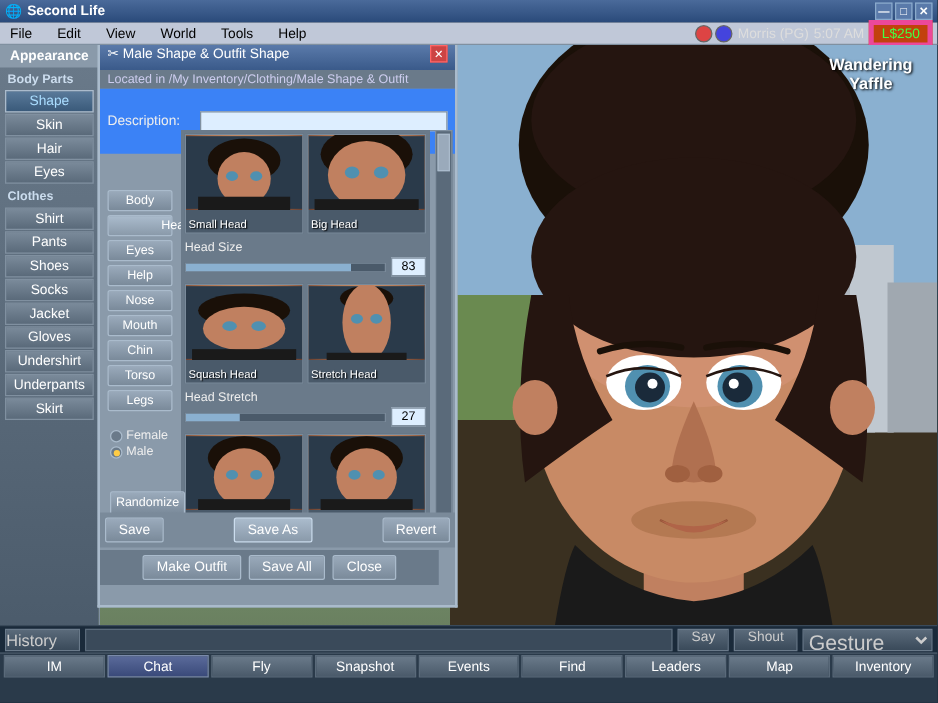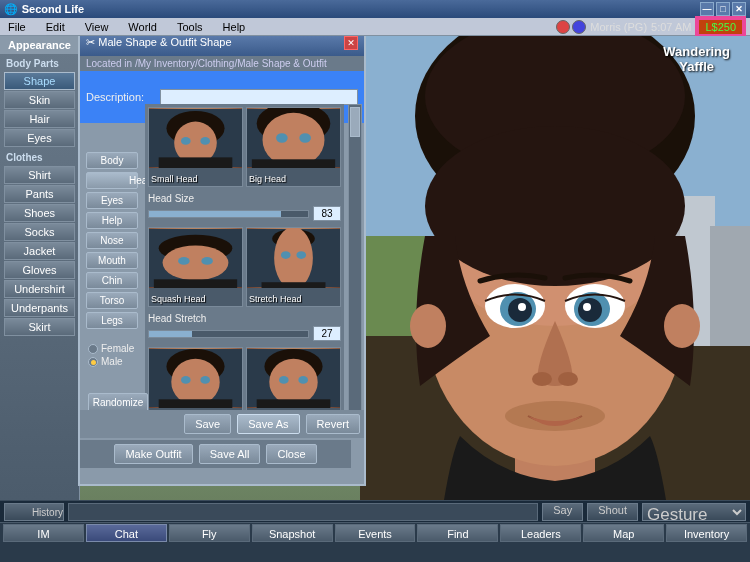--- a/index.html
+++ b/index.html
@@ -370,21 +370,21 @@
       cursor: pointer;
       border-radius: 2px;
     }
 
     
     #dialog-bottom-btns {
       position: absolute;
       bottom: 46px;
       left: 0; right: 0;
       display: flex;
-      justify-content: flex-end;
+      justify-content: space-between;
       gap: 6px;
       padding: 4px;
       background: #7a8a9a;
     }
     .dialog-btn {
       padding: 3px 10px;
       background: linear-gradient(to bottom, #9aaabb, #7a8a9a);
       border: 1px solid #aabbcc;
       color: white;
       font-size: 11px;
@@ -427,22 +427,22 @@
       gap: 4px;
       background: #1a2a3a;
       border-top: 1px solid #3a4a5a;
     }
     #history-btn {
       width: 60px;
       height: 18px;
       background: linear-gradient(to bottom, #5a6a7a, #3a4a5a);
       border: 1px solid #6a7a8a;
       color: #ccc;
-      font-size: 10px;
-      text-align: right;
+      font-size: 13px;
+      text-align: left;
       line-height: 18px;
       cursor: pointer;
     }
     #history-input {
       flex: 1;
       height: 18px;
       background: #3a4a5a;
       border: 1px solid #5a6a7a;
       color: #ddd;
       font-size: 11px;

